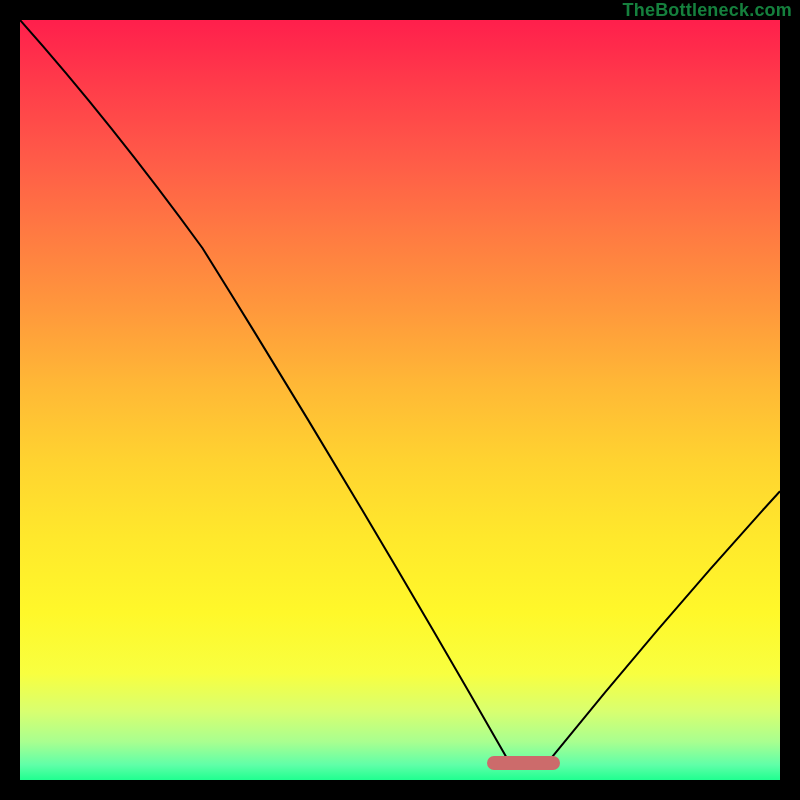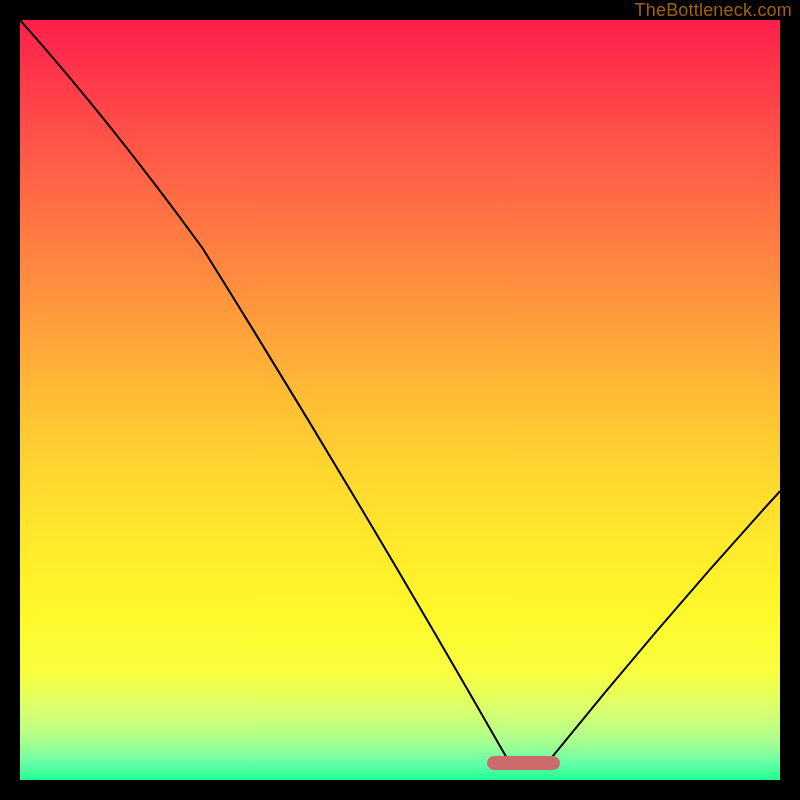--- a/index.html
+++ b/index.html
@@ -49,23 +49,23 @@
     top: 0;
     width: 760px;
     height: 760px;
   }
   .watermark {
     position: absolute;
     top: 0;
     right: 8px;
     height: 20px;
     line-height: 20px;
-    color: #a16207;
+    color: #15803d;
     font-size: 18px;
-    font-weight: 400;
+    font-weight: 700;
     letter-spacing: 0.2px;
   }
   .marker {
     position: absolute;
     background: #cc6b6b;
     border-radius: 999px;
   }
 </style>
 </head>
 <body>

